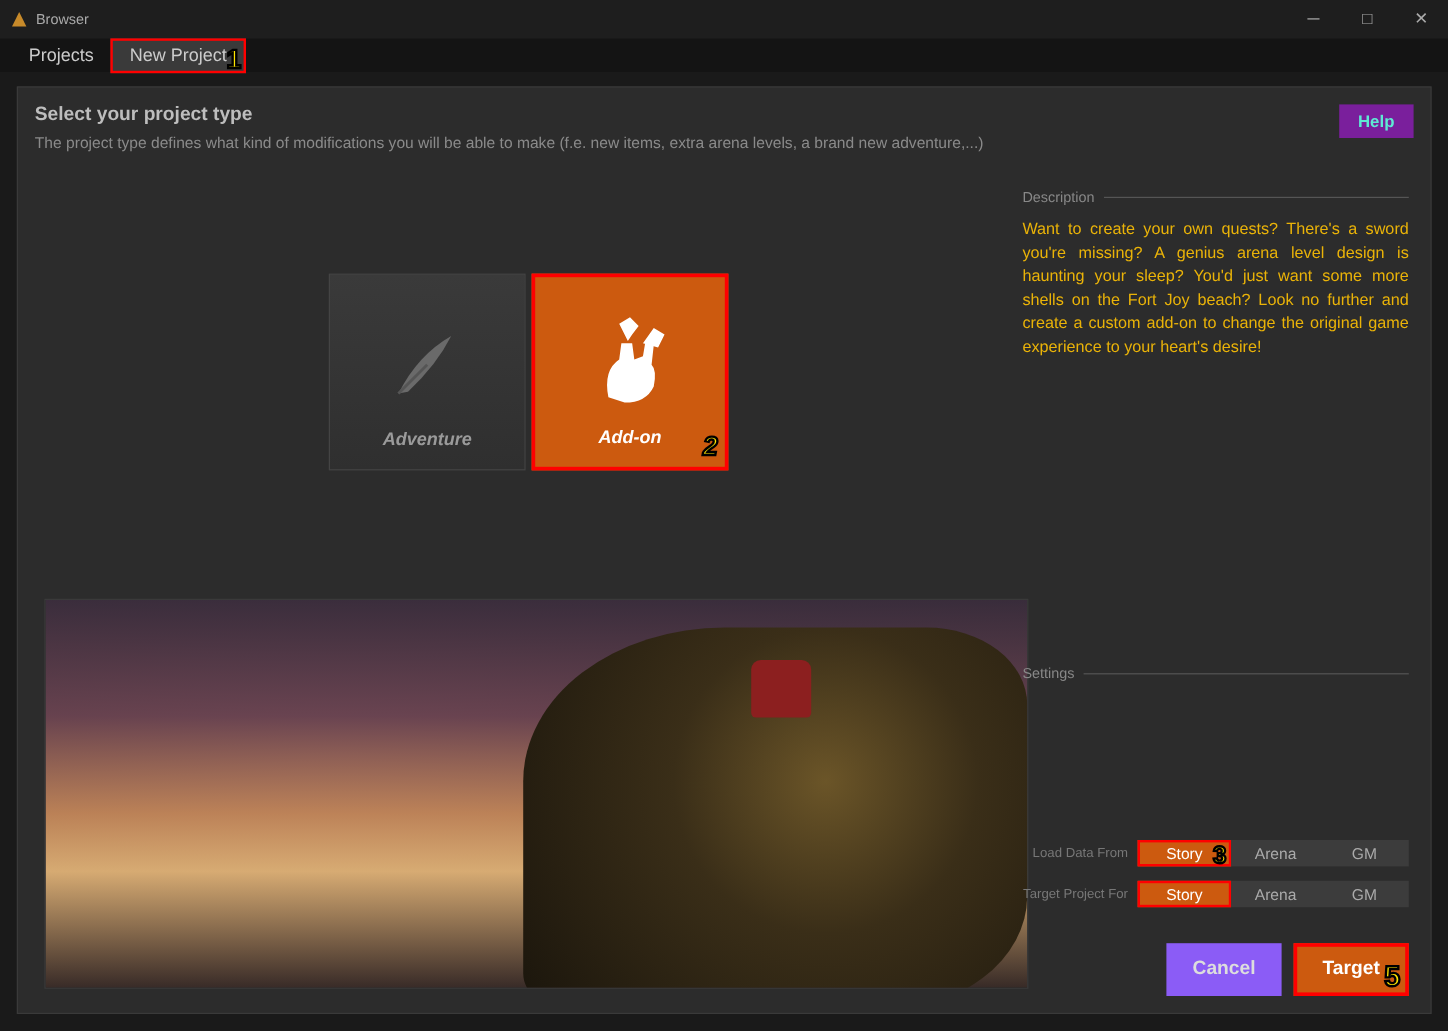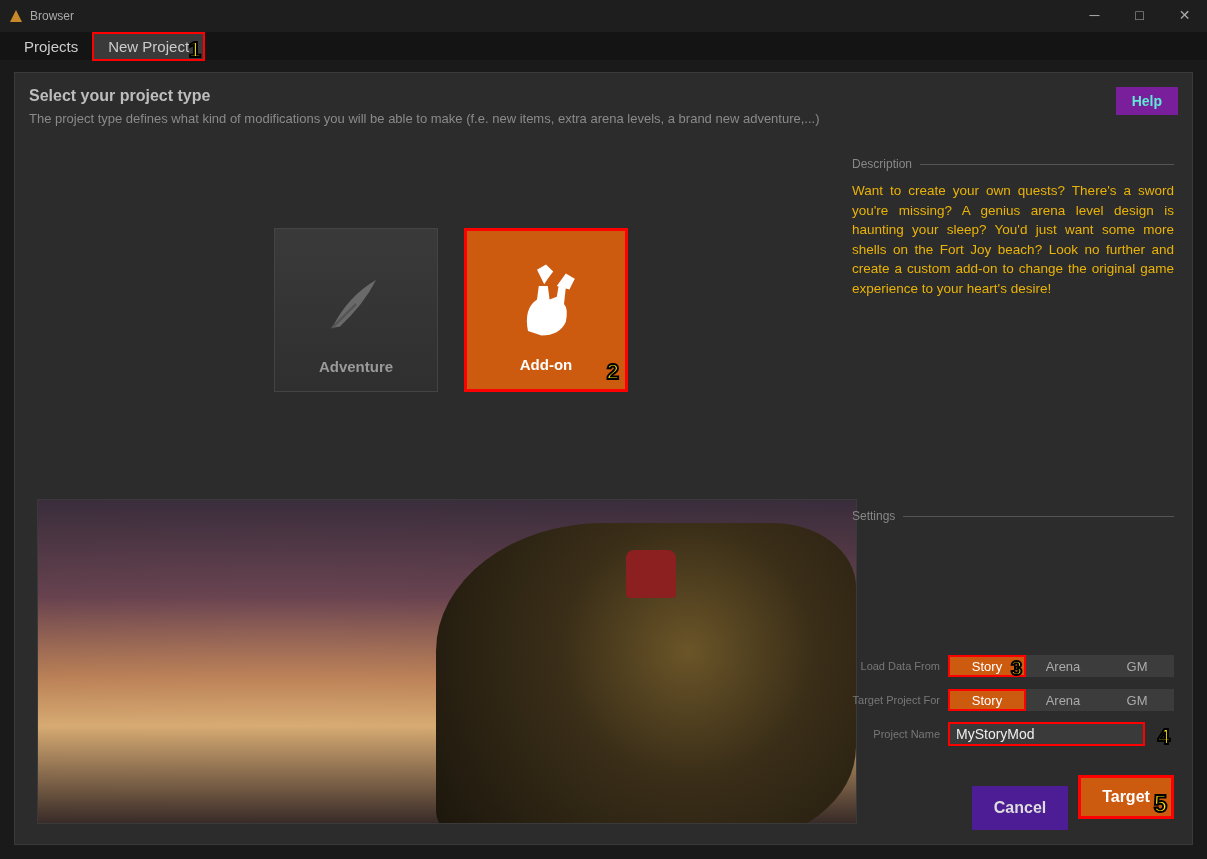--- a/index.html
+++ b/index.html
@@ -105,23 +105,24 @@
     background: #7a1f9c;
     color: #5eead4;
     padding: 6px 16px;
     font-size: 14px;
     font-weight: 600;
     cursor: pointer;
     border: none;
   }
   .cards {
     display: flex;
-    gap: 26px;
+    gap: 5px;
     margin-top: 90px;
     margin-left: 245px;
+    font-style: italic;
   }
   .card {
     width: 164px;
     height: 164px;
     background: linear-gradient(#3a3a3a, #2f2f2f);
     border: 1px solid #444;
     display: flex;
     flex-direction: column;
     align-items: center;
     justify-content: flex-end;
@@ -246,21 +247,21 @@
   }
   .action-btn {
     width: 96px;
     height: 44px;
     display:flex; align-items:center; justify-content:center;
     font-size: 16px;
     font-weight: 600;
     cursor: pointer;
     position: relative;
   }
-  .cancel-btn { background: #4c1d95; color: #ddd; margin-top: 11px; }
+  .cancel-btn { background: #8b5cf6; color: #ddd; }
   .create-btn { background: #cc5a0f; color: #fff; border: 3px solid red; }
   .create-btn .overlay-num { right: 4px; bottom: 0px; font-size:24px; }
 </style>
 </head>
 <body>
 
 <div class="titlebar">
   <span class="app-icon">
     <svg width="16" height="16" viewBox="0 0 16 16">
         <path d="M2 14 L8 2 L14 14 Z" fill="#c78a2a"></path>
@@ -351,27 +352,20 @@
 
           <div class="setting-row">
             <div class="setting-label">Target Project For</div>
             <div class="seg">
               <div class="seg-btn active" style="border:2px solid red;">Story</div>
               <div class="seg-btn">Arena</div>
               <div class="seg-btn">GM</div>
             </div>
           </div>
 
-          <div class="setting-row">
-            <div class="setting-label">Project Name</div>
-            <div class="name-wrap">
-              <input class="name-input" value="MyStoryMod" style="">
-              <span class="overlay-num">4</span>
-            </div>
-          </div>
 
           <div class="action-row">
             <div class="action-btn cancel-btn">Cancel</div>
             <div class="action-btn create-btn">
               <span>Target</span>
               <span class="overlay-num">5</span>
             </div>
           </div>
         </div>
       </div>

